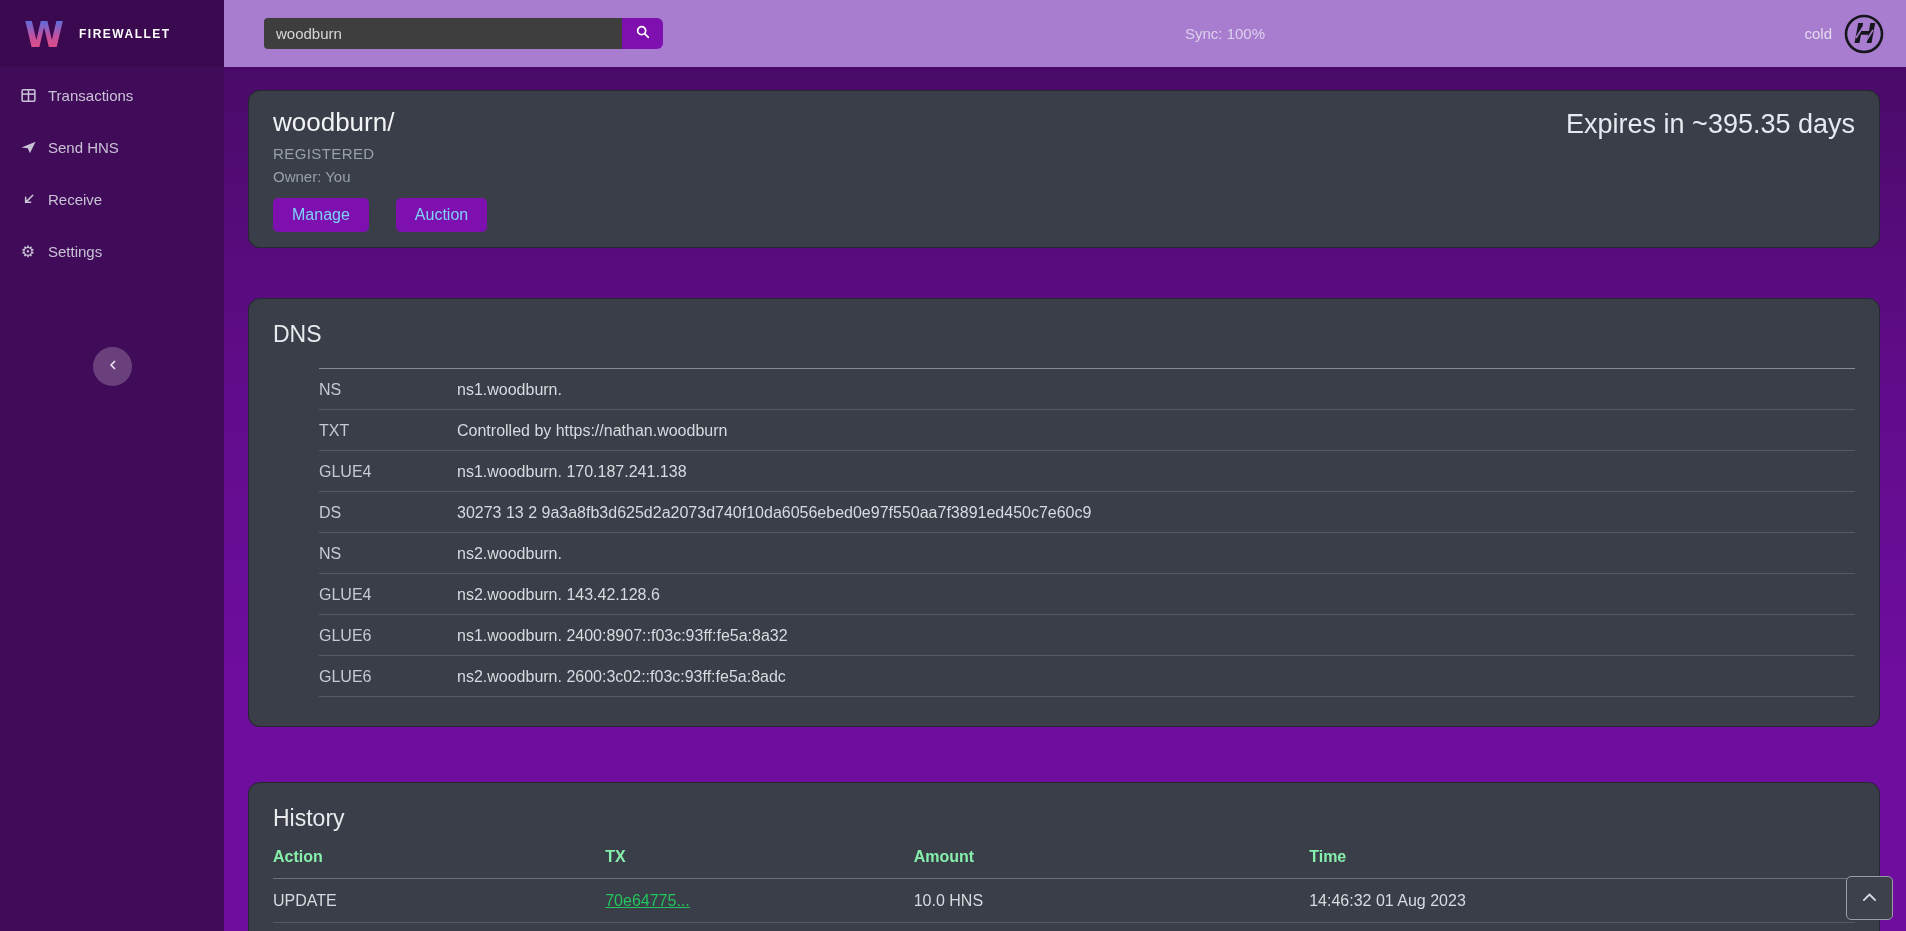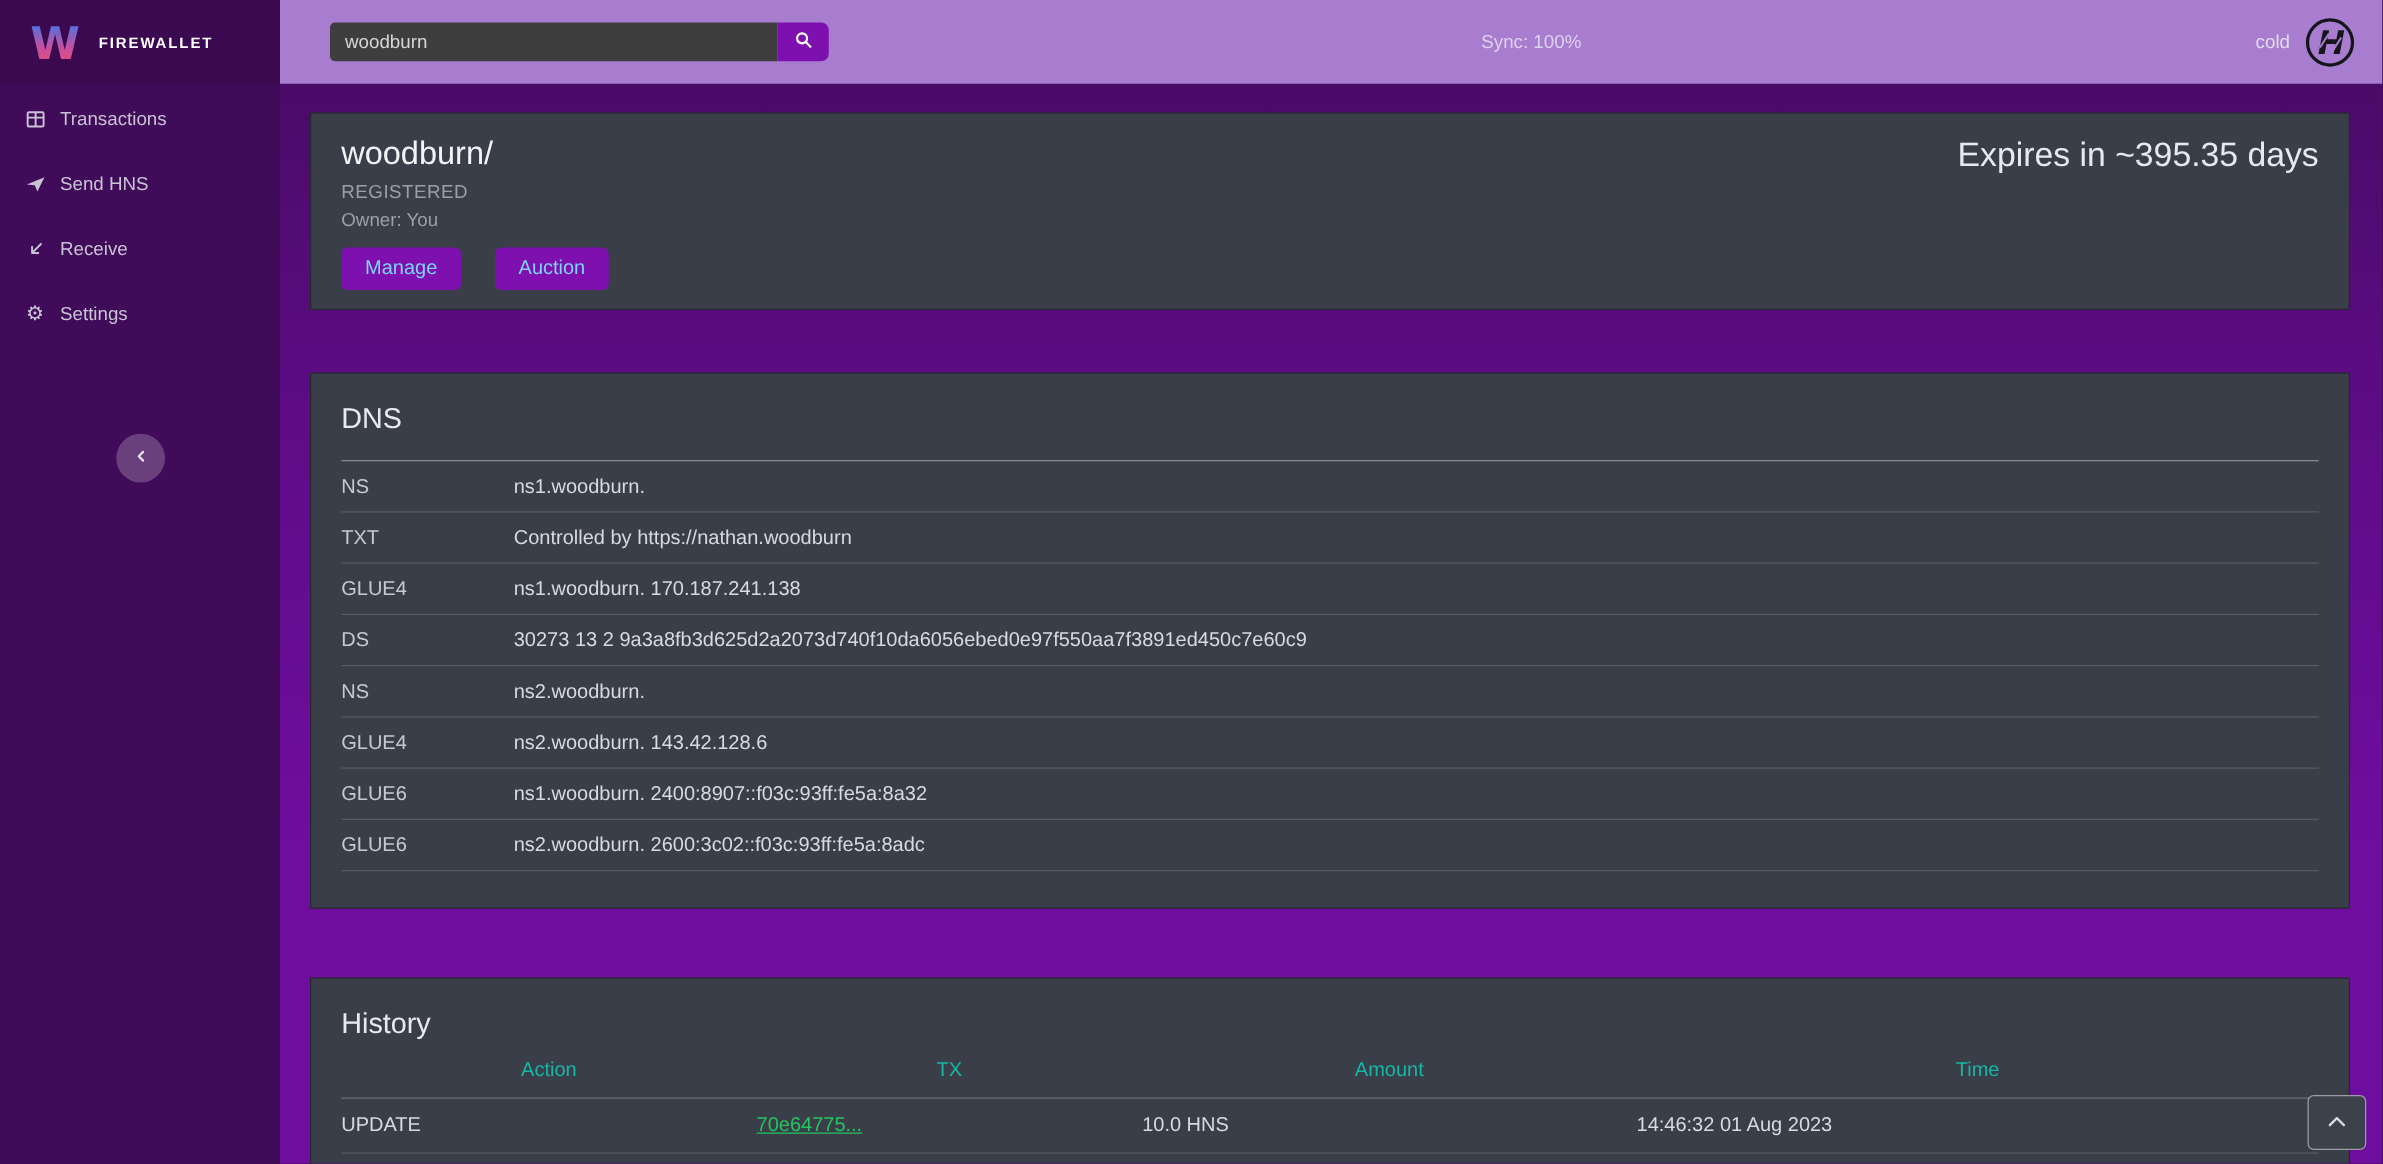--- a/index.html
+++ b/index.html
@@ -63,55 +63,54 @@
   }
   .wallet-mode { color:#e3dbee; font-size:15px; }
 
   
   .content {
     position:absolute; left:224px; top:67px; right:0; bottom:0;
     background:linear-gradient(180deg,#4a0b68 0%, #600c89 35%, #6e0d9e 70%, #6e0d9e 100%);
     padding:23px 26px 0 24px; overflow:hidden;
   }
   .card {
-    background:#3a3e48; border-radius:0; border:1px solid rgba(0,0,0,0.35);
+    background:#3a3e48; border-radius:12px; border:1px solid rgba(0,0,0,0.35);
     position:relative;
   }
   .domain-card { height:158px; padding:16px 24px; }
   .domain-name { color:#f2f3f6; font-size:26px; font-weight:400; margin-bottom:7px; }
   .domain-status { color:#98a0a9; font-size:15px; margin-bottom:6px; letter-spacing:0.4px; }
   .domain-owner { color:#98a0a9; font-size:15px; margin-bottom:13px; }
   .btn-row { display:flex; gap:27px; }
   .purple-btn {
     background:#7d10ae; color:#7dd3fc; border:none; border-radius:5px;
     font-size:16px; padding:8px 19px; cursor:pointer;
     font-family:"Liberation Sans", sans-serif;
   }
   .domain-expiry {
     position:absolute; top:18px; right:24px; color:#e6e9ef; font-size:27px; font-weight:400;
   }
 
   .dns-card { margin-top:50px; height:429px; padding:14px 24px 0; }
   .section-title { color:#e8eaee; font-size:23px; font-weight:400; margin:8px 0 20px; }
-  .dns-table { border-top:1px solid #878b93; }
+  .dns-table { border-top:1px solid #878b93;margin-left:46px; }
   .dns-row {
     display:grid; grid-template-columns:138px auto;
     padding:11px 0 10px; border-bottom:1px solid #565a63;
     font-size:16px; line-height:19px;
   }
   .dns-type { color:#c6cad0; }
   .dns-value { color:#d7dade; }
 
   .history-card { margin-top:55px; height:235px; padding:14px 24px 0; }
   .history-card .section-title { margin-bottom:8px; }
   .h-grid { display:grid; grid-template-columns:21% 19.5% 25% auto; }
   .h-head {
-    font-size:16px; font-weight:normal; color:#14b8a6; padding:8px 0 12px;
+    font-size:16px; font-weight:bold; color:#86efac; padding:8px 0 12px;
     border-bottom:1px solid #6c707a;
-    text-align:center;
   }
   .h-row {
     padding:12px 0; border-bottom:1px solid #565a63;
     font-size:16px; line-height:19px; color:#d7dade;
   }
   .tx-link { color:#22c55e; text-decoration:underline; cursor:pointer; }
 
   
   .scroll-top {
     position:absolute; right:13px; bottom:11px; width:47px; height:44px;

